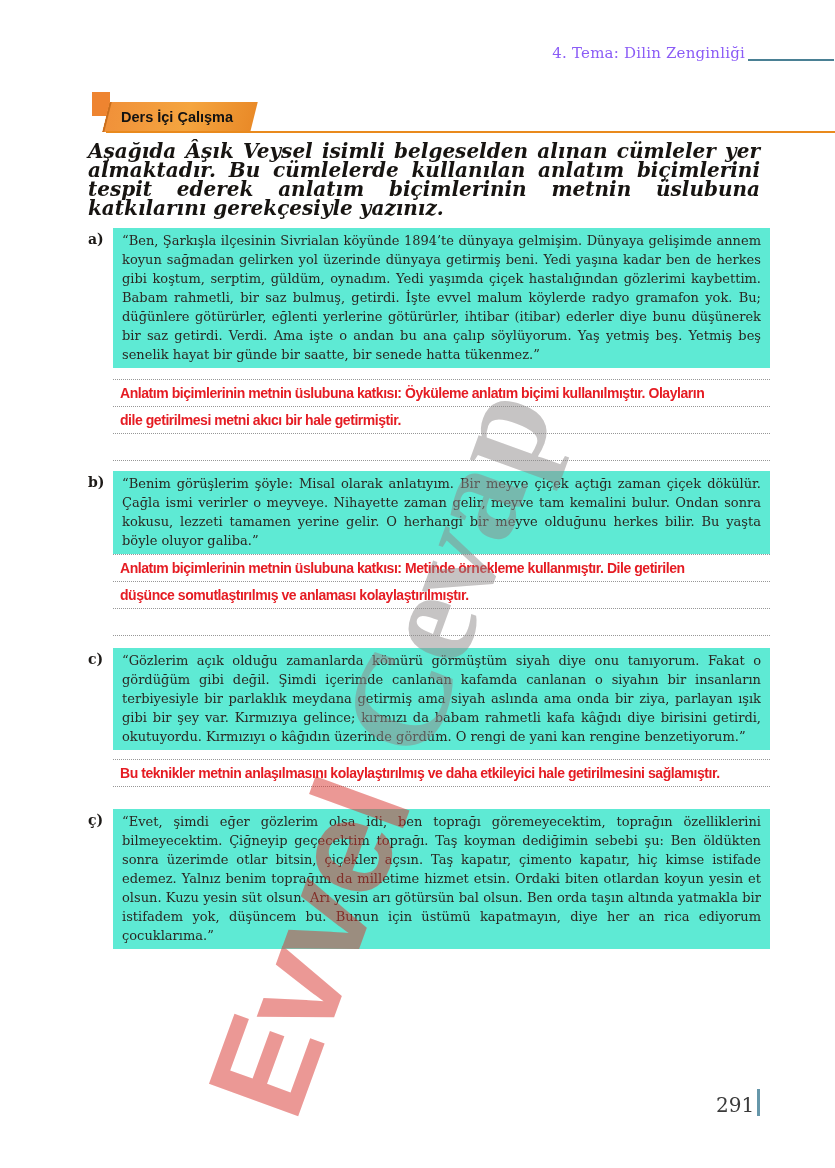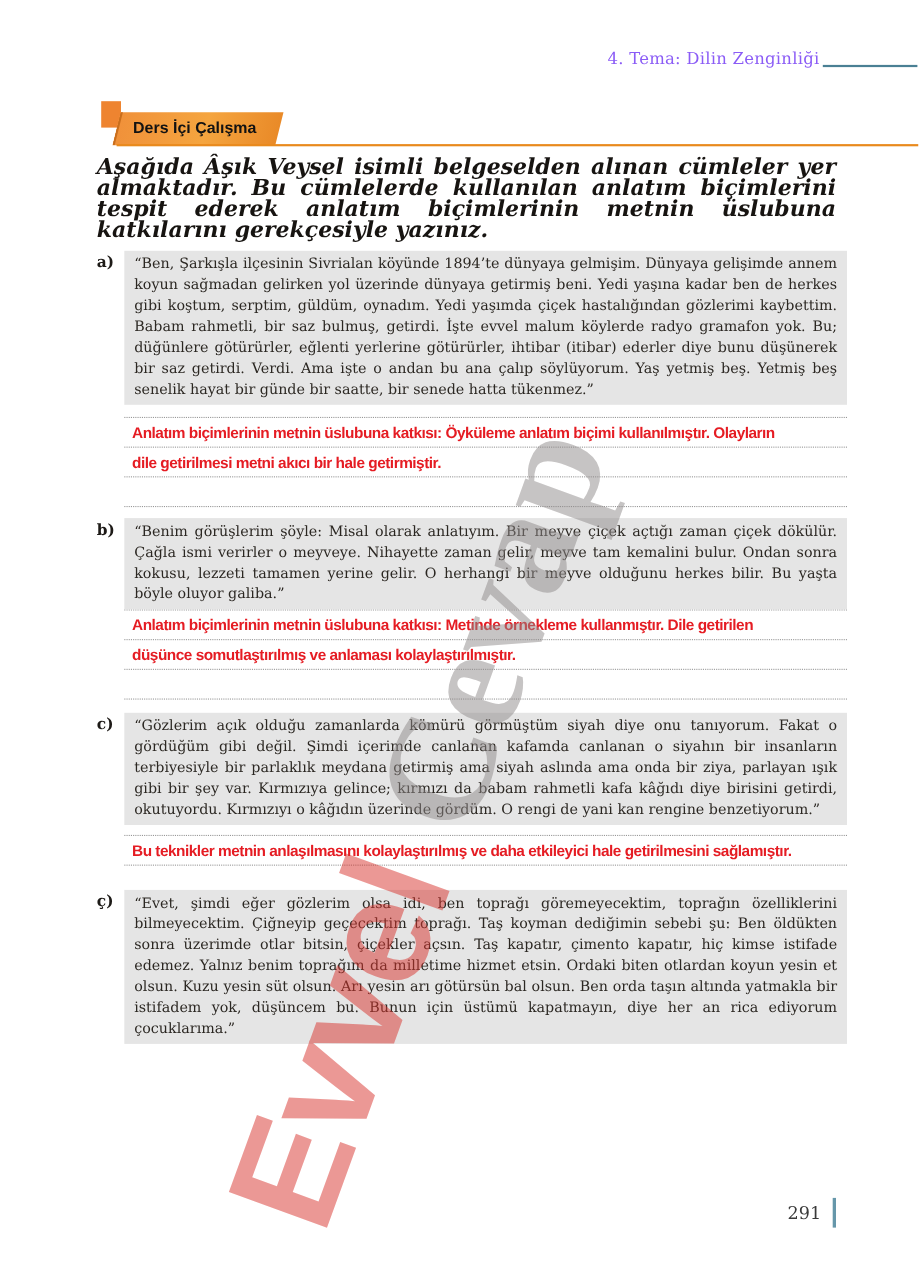--- a/index.html
+++ b/index.html
@@ -40,42 +40,42 @@
   .intro{
     font-style:italic;font-weight:bold;font-size:20px;line-height:19px;
     color:#171411;text-align:justify;margin:0 10px 0 0;
   }
   .exercise-item{display:flex;gap:6px;margin-top:10px;}
   .item-label{
     width:19px;flex:0 0 19px;font-weight:bold;font-size:14px;color:#1d1a17;
     padding-top:3px;
   }
   .quote-box{
-    flex:1;background:#e5e5e5;padding:3px 9px 4px 9px;
+    flex:1;background:#5eead4;padding:3px 9px 4px 9px;
   }
   .quote-text{
     font-size:13px;line-height:19px;color:#2b2722;text-align:justify;
   }
   .answer-block{
     margin:11px 0 0 25px;border-top:1px dotted #979797;
   }
   .ruled-line{
     height:26px;border-bottom:1px dotted #979797;
     display:flex;align-items:flex-end;
   }
   .answer-text{
     font-family:"Liberation Sans", sans-serif;font-weight:bold;
     font-size:14px;letter-spacing:-0.45px;color:#e51c23;
     padding-left:7px;white-space:nowrap;line-height:26px;
   }
   .mt-b{margin-top:10px;} .mt-c{margin-top:12px;} .mt-cc{margin-top:22px;}
   .ans-mt-b{margin-top:0;} .ans-mt-c{margin-top:9px;} .ans-mt-cc{margin-top:15px;}
   
   .page-number{
-    position:absolute;left:716px;top:1093px;font-size:16px;color:#3a3a3a;
+    position:absolute;left:716px;top:1093px;font-size:20px;color:#3a3a3a;
     font-family:"DejaVu Serif", serif;
   }
   .page-number-divider{
     position:absolute;left:757px;top:1089px;width:3px;height:27px;background:#6697aa;
   }
   
   .watermark{
     position:absolute;left:185px;top:1085px;
     transform:rotate(-70deg);transform-origin:0 0;
     white-space:nowrap;pointer-events:none;z-index:50;

